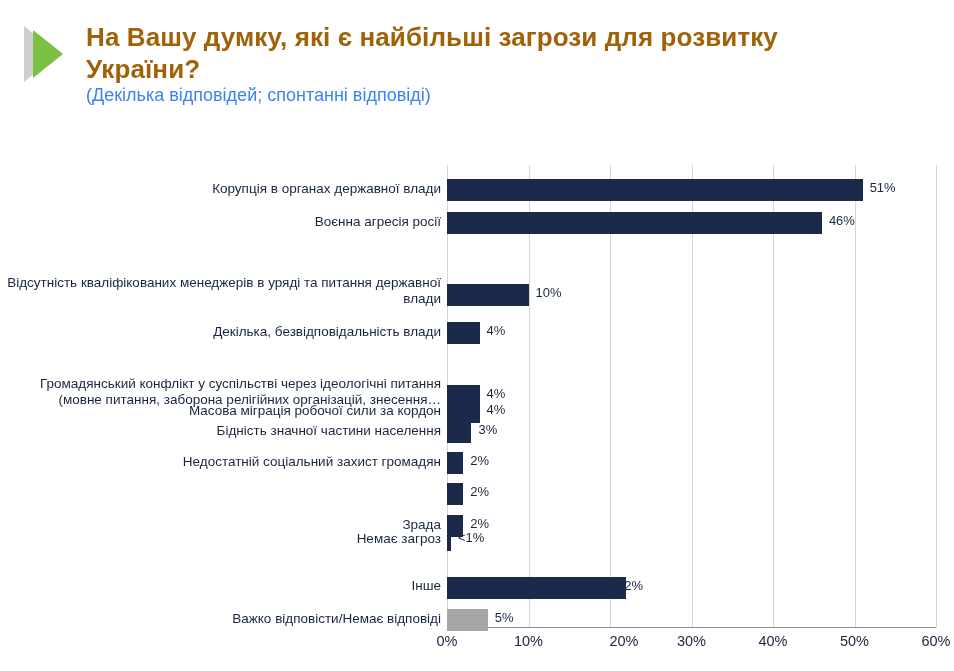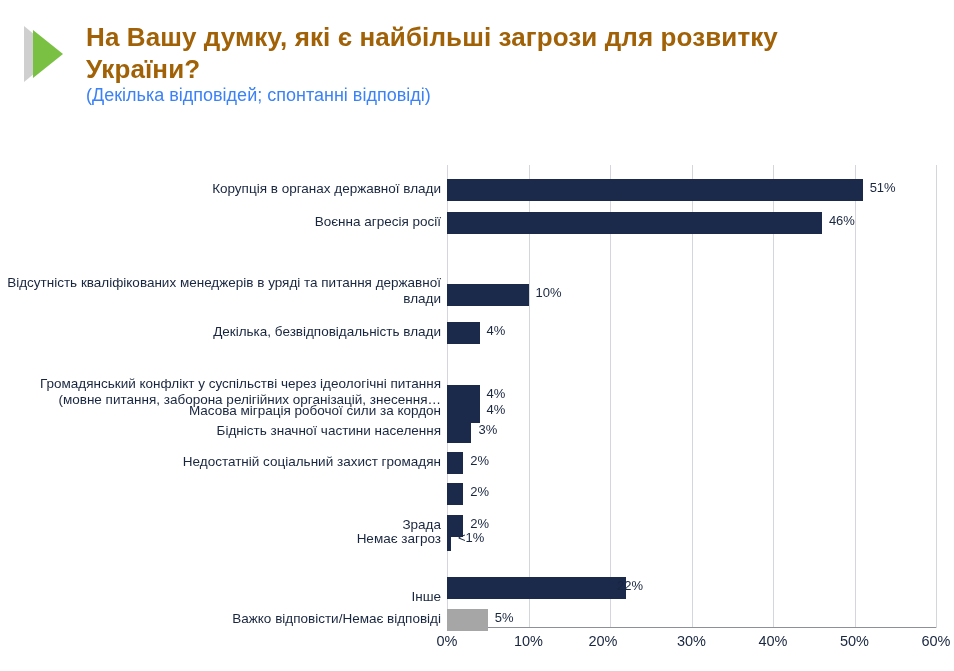--- a/index.html
+++ b/index.html
@@ -226,33 +226,33 @@
           <div class="cat-label" style="top: 2px; position: absolute;">Зрада</div>
           <div class="bar" style="width: 16.3px;"></div>
           <div class="bar-value" style="left: 23.3px;">2%</div>
         </div>
         <div class="row" style="top: 364px;">
           <div class="cat-label" style="top: 2px; position: absolute;">Немає загроз</div>
           <div class="bar" style="width: 4px;"></div>
           <div class="bar-value" style="left: 11px;">&lt;1%</div>
         </div>
         <div class="row" style="top: 412px;">
-          <div class="cat-label" style="top: 12px; position: absolute;">Інше</div>
+          <div class="cat-label" style="top: 1px; position: absolute;">Інше</div>
           <div class="bar" style="width: 179.3px;"></div>
           <div class="bar-value" style="left: 170px;">22%</div>
         </div>
         <div class="row" style="top: 444px;">
           <div class="cat-label" style="top: 2px; position: absolute;">Важко відповісти/Немає відповіді</div>
           <div class="bar gray" style="width: 40.75px;"></div>
           <div class="bar-value" style="left: 47.75px;">5%</div>
         </div>
       </div>
   </div>
   <div class="xticks" id="xticks">
       <div class="xtick" style="left: 0px;">0%</div>
       <div class="xtick" style="left: 81.5px;">10%</div>
-      <div class="xtick" style="left: 156px;">20%</div>
+      <div class="xtick" style="left: 177px;">20%</div>
       <div class="xtick" style="left: 244.5px;">30%</div>
       <div class="xtick" style="left: 326px;">40%</div>
       <div class="xtick" style="left: 407.5px;">50%</div>
       <div class="xtick" style="left: 489px;">60%</div>
     </div>
 </div>
 
 </body></html>

